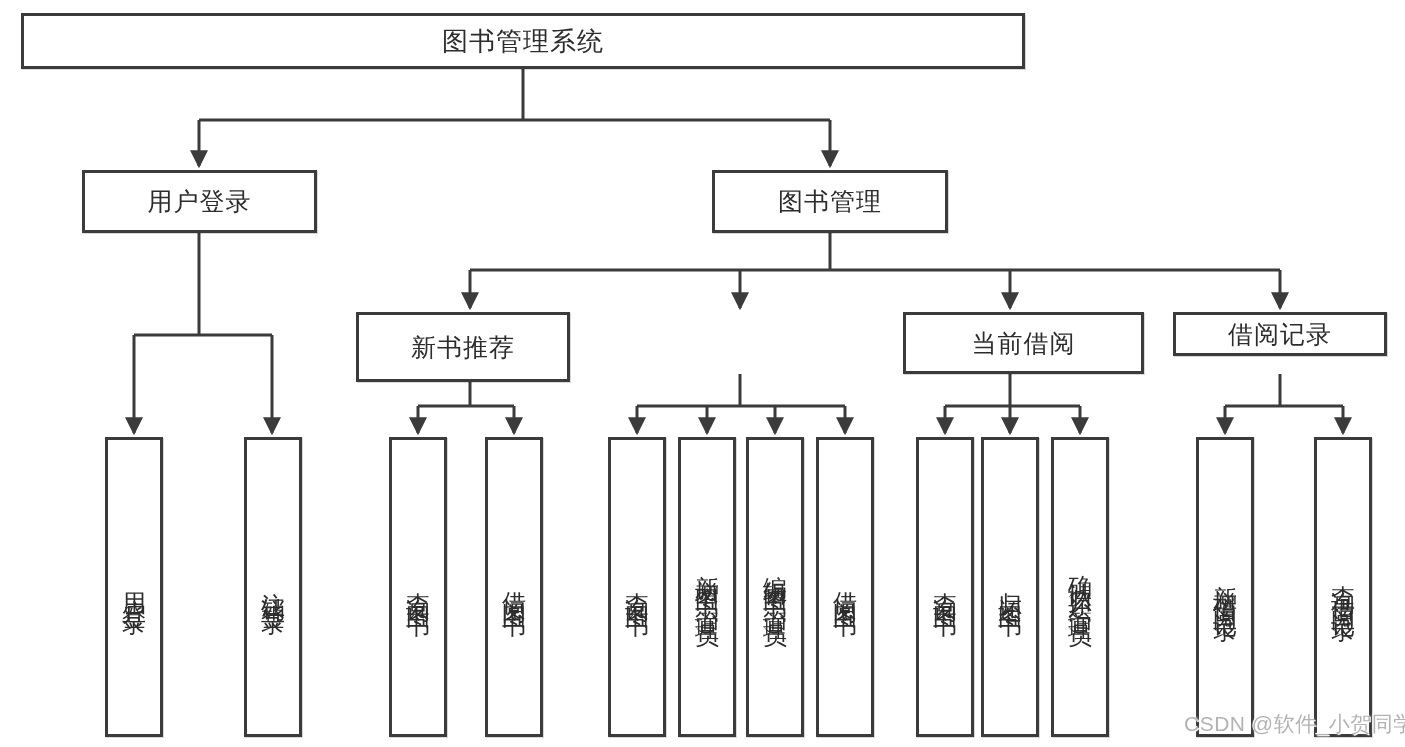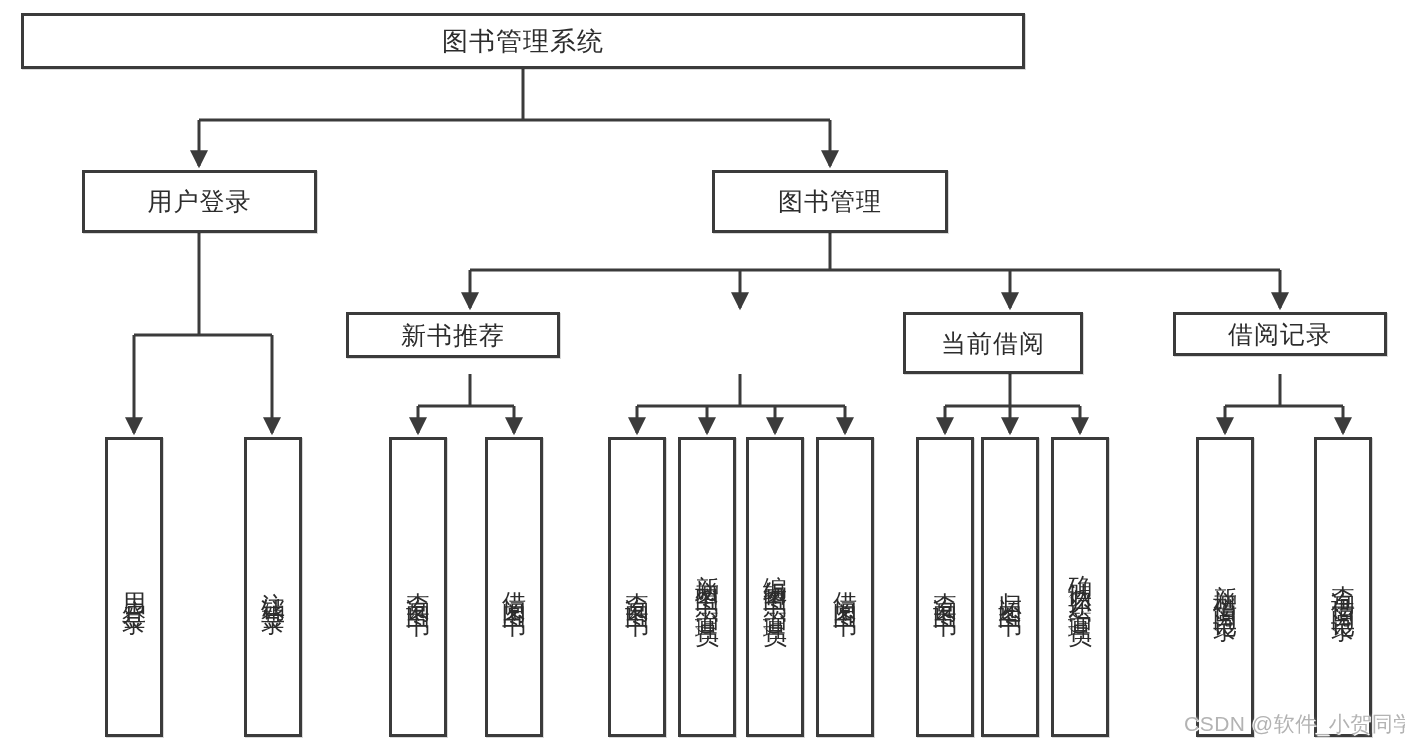--- a/index.html
+++ b/index.html
@@ -109,24 +109,24 @@
     <span class="hlabel">图书管理系统</span>
   </div>
 
   <div class="box" style="left:82px;top:170px;width:235px;height:63px;">
     <span class="hlabel">用户登录</span>
   </div>
   <div class="box" style="left:712px;top:170px;width:236px;height:63px;">
     <span class="hlabel">图书管理</span>
   </div>
 
-  <div class="box" style="left:346px;top:312px;width:214px;height:46px;">
+  <div class="box" style="left:356px;top:312px;width:214px;height:70px;">
     <span class="hlabel">新书推荐</span>
   </div>
-  <div class="box" style="left:903px;top:312px;width:180px;height:62px;">
+  <div class="box" style="left:903px;top:312px;width:241px;height:62px;">
     <span class="hlabel">当前借阅</span>
   </div>
   <div class="box" style="left:1173px;top:312px;width:214px;height:44px;">
     <span class="hlabel">借阅记录</span>
   </div>
 
   <div class="box" style="left:105px;top:437px;width:58px;height:300px;">
     <span class="vlabel">用户登录</span>
   </div>
   <div class="box" style="left:244px;top:437px;width:58px;height:300px;">

